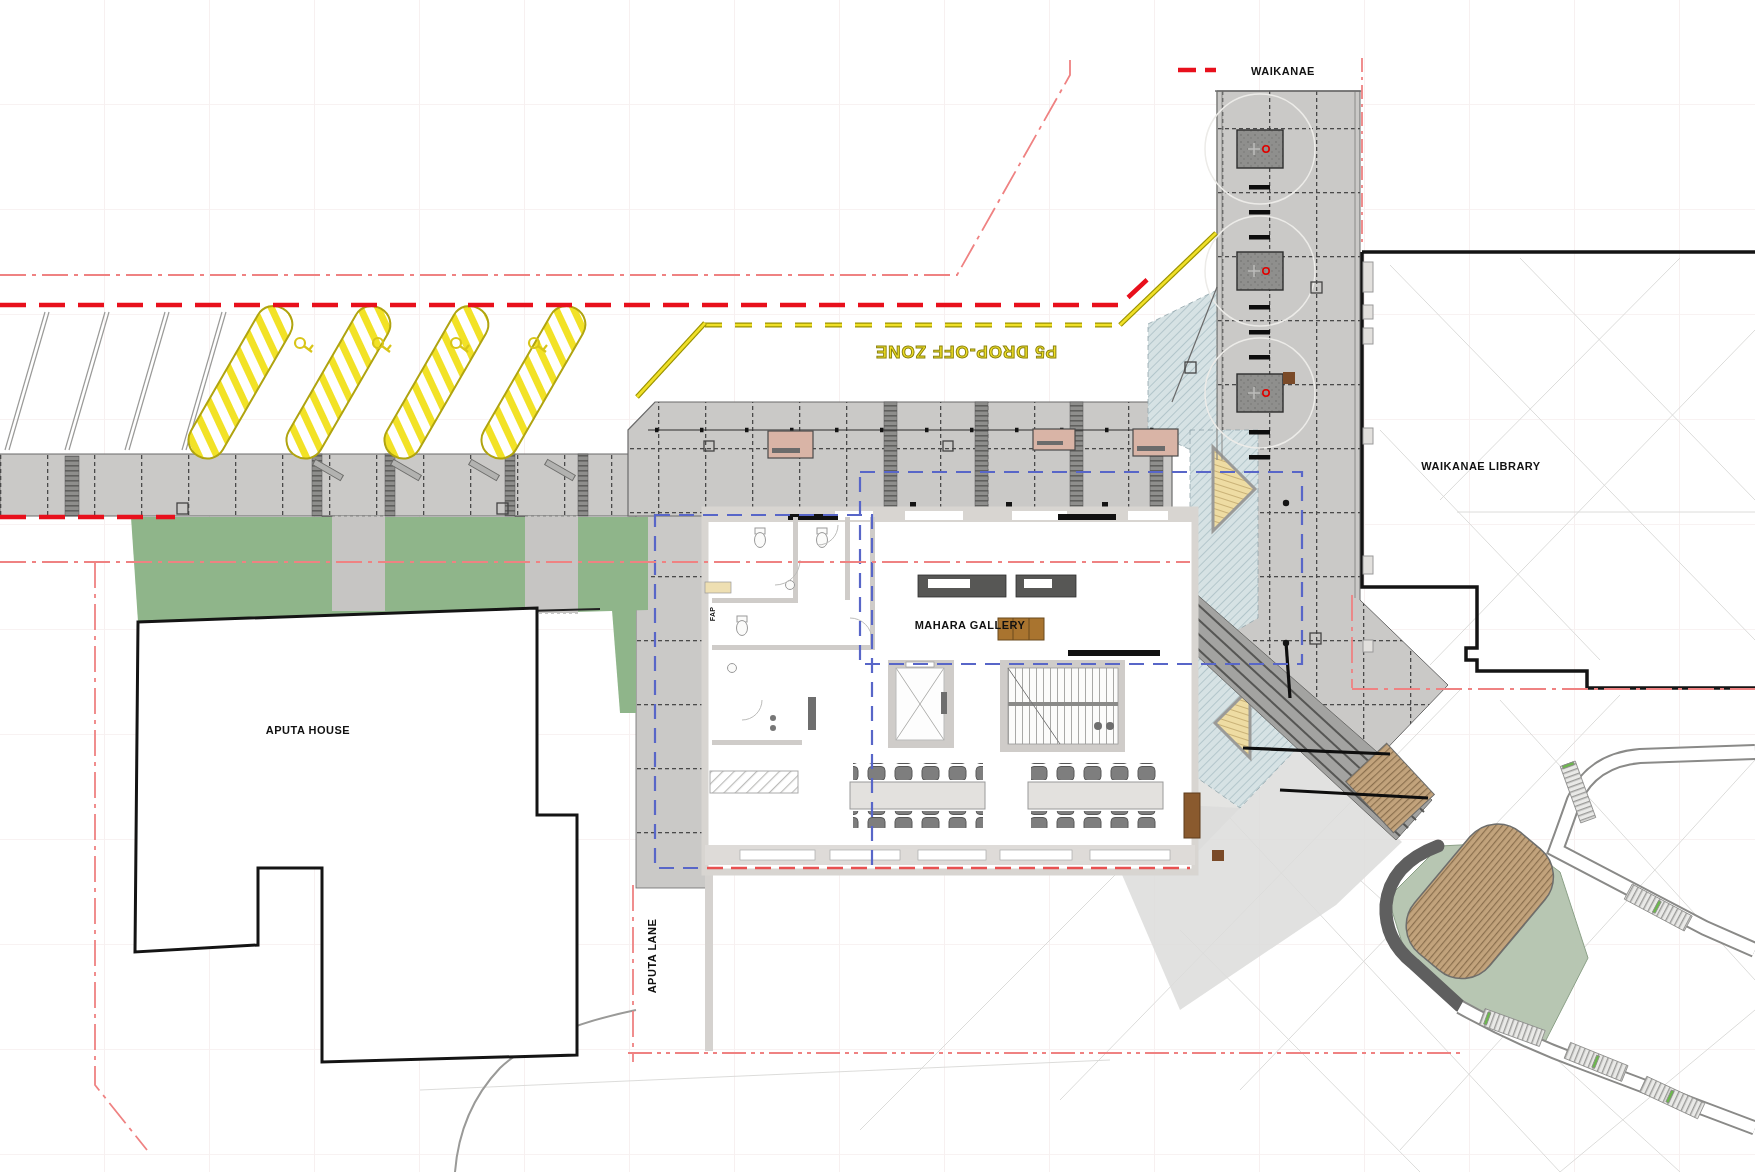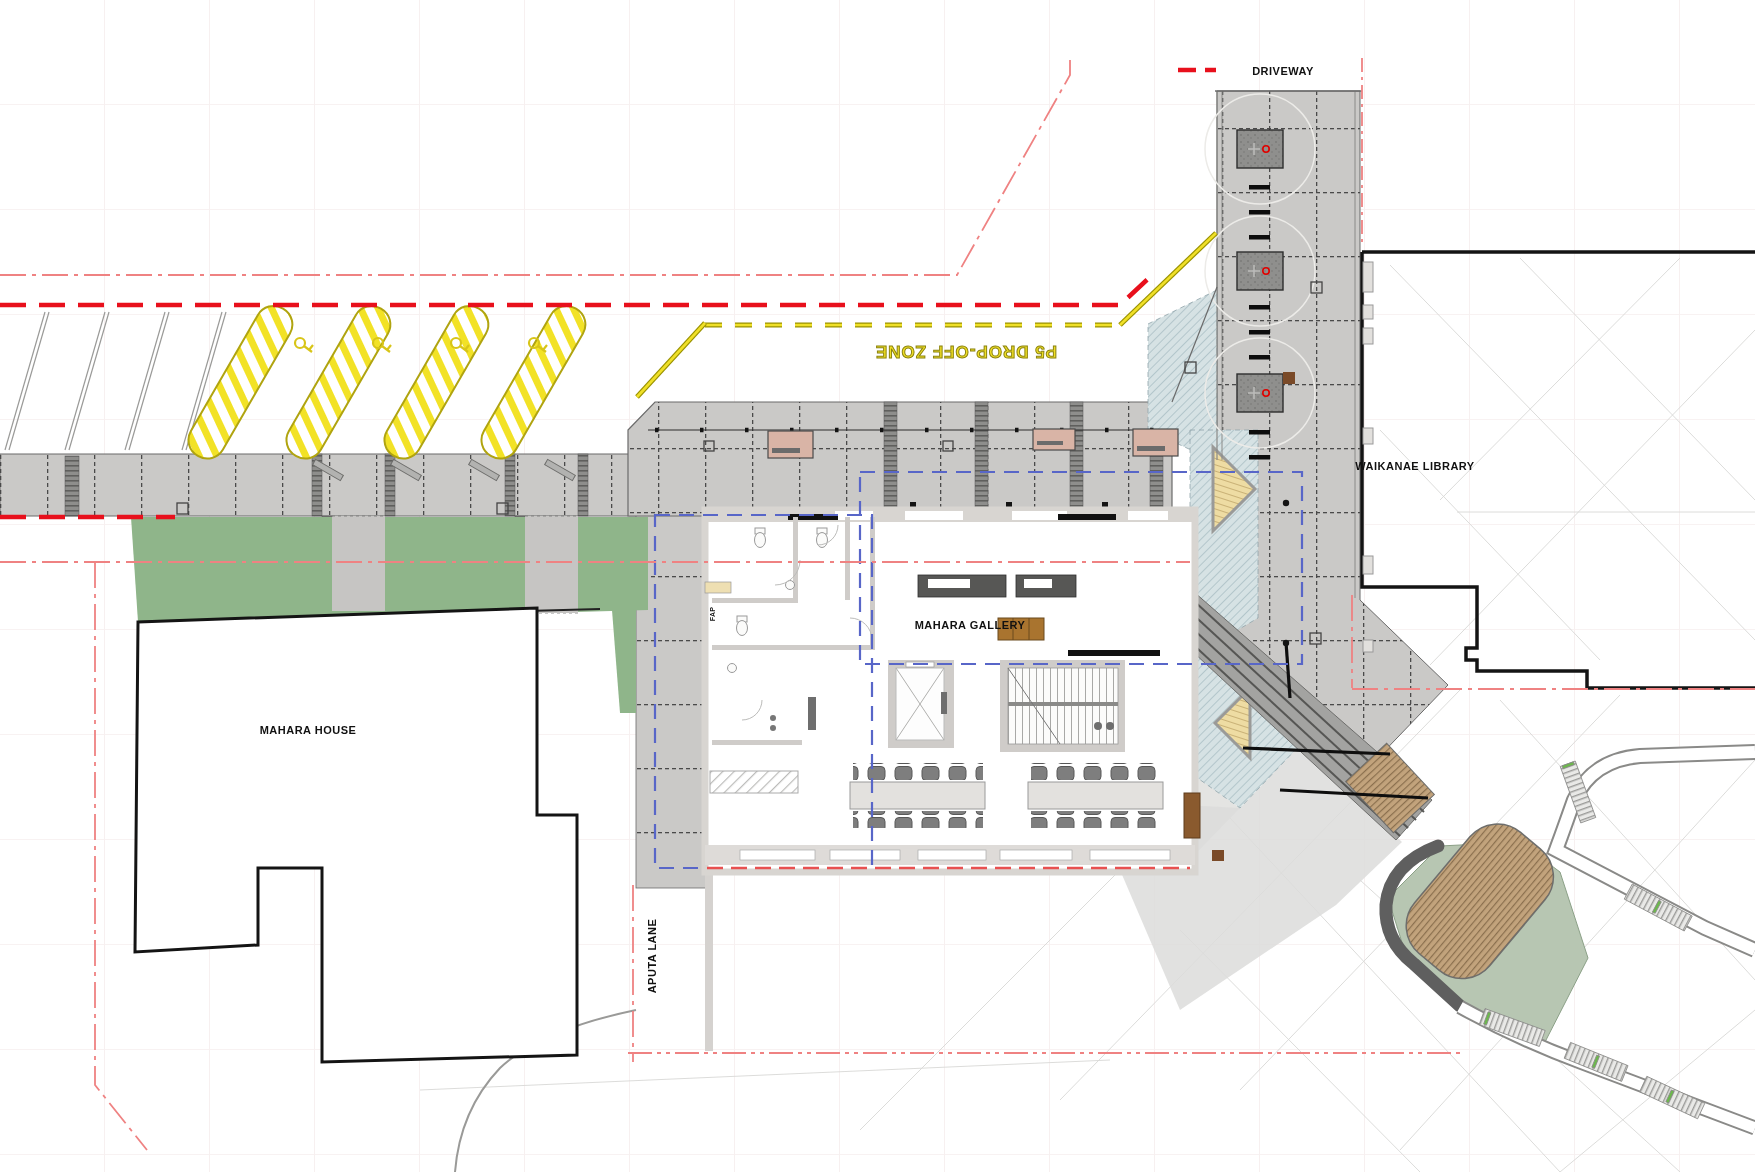--- a/index.html
+++ b/index.html
@@ -480,21 +480,21 @@
     <path d="M0,562 H1190" stroke="#ef8282" stroke-width="1.8" stroke-dasharray="26 6 4 6"></path>
     <path d="M95,562 V1085 L147,1150" stroke="#ef8282" stroke-width="1.8" stroke-dasharray="26 6 4 6"></path>
     <path d="M633,885 V1062" stroke="#ef8282" stroke-width="1.8" stroke-dasharray="26 6 4 6"></path>
     <path d="M628,1053 H1460" stroke="#ef8282" stroke-width="1.8" stroke-dasharray="24 5 4 5 4 5"></path>
     <path d="M707,868 H1190" stroke="#e85050" stroke-width="2.6" stroke-dasharray="16 8"></path>
     <path d="M1362,58 V245" stroke="#ef8282" stroke-width="1.8" stroke-dasharray="14 5 3 5"></path>
     <path d="M1352,595 V688 M1352,689 H1755" stroke="#ef8282" stroke-width="1.8" stroke-dasharray="26 6 4 6"></path>
   </g>
 </svg>
 
-<div class="lbl" style="left:1283px;top:71px">DRIVEWAY</div>
-<div class="lbl" style="left:1415px;top:466px">WAIKANAE LIBRARY</div>
-<div class="lbl" style="left:308px;top:730px">MAHARA HOUSE</div>
+<div class="lbl" style="left:1283px;top:71px">WAIKANAE</div>
+<div class="lbl" style="left:1481px;top:466px">WAIKANAE LIBRARY</div>
+<div class="lbl" style="left:308px;top:730px">APUTA HOUSE</div>
 <div class="lbl" style="left:970px;top:625px">MAHARA GALLERY</div>
 <div class="lbl vert" style="left:652px;top:956px">APUTA LANE</div>
 <div class="lbl dropoff" style="left:966px;top:351px">P5 DROP-OFF ZONE</div>
 <div class="lbl vert tiny" style="left:712px;top:614px">FAP</div>
 
 </div>
 
 </body></html>

